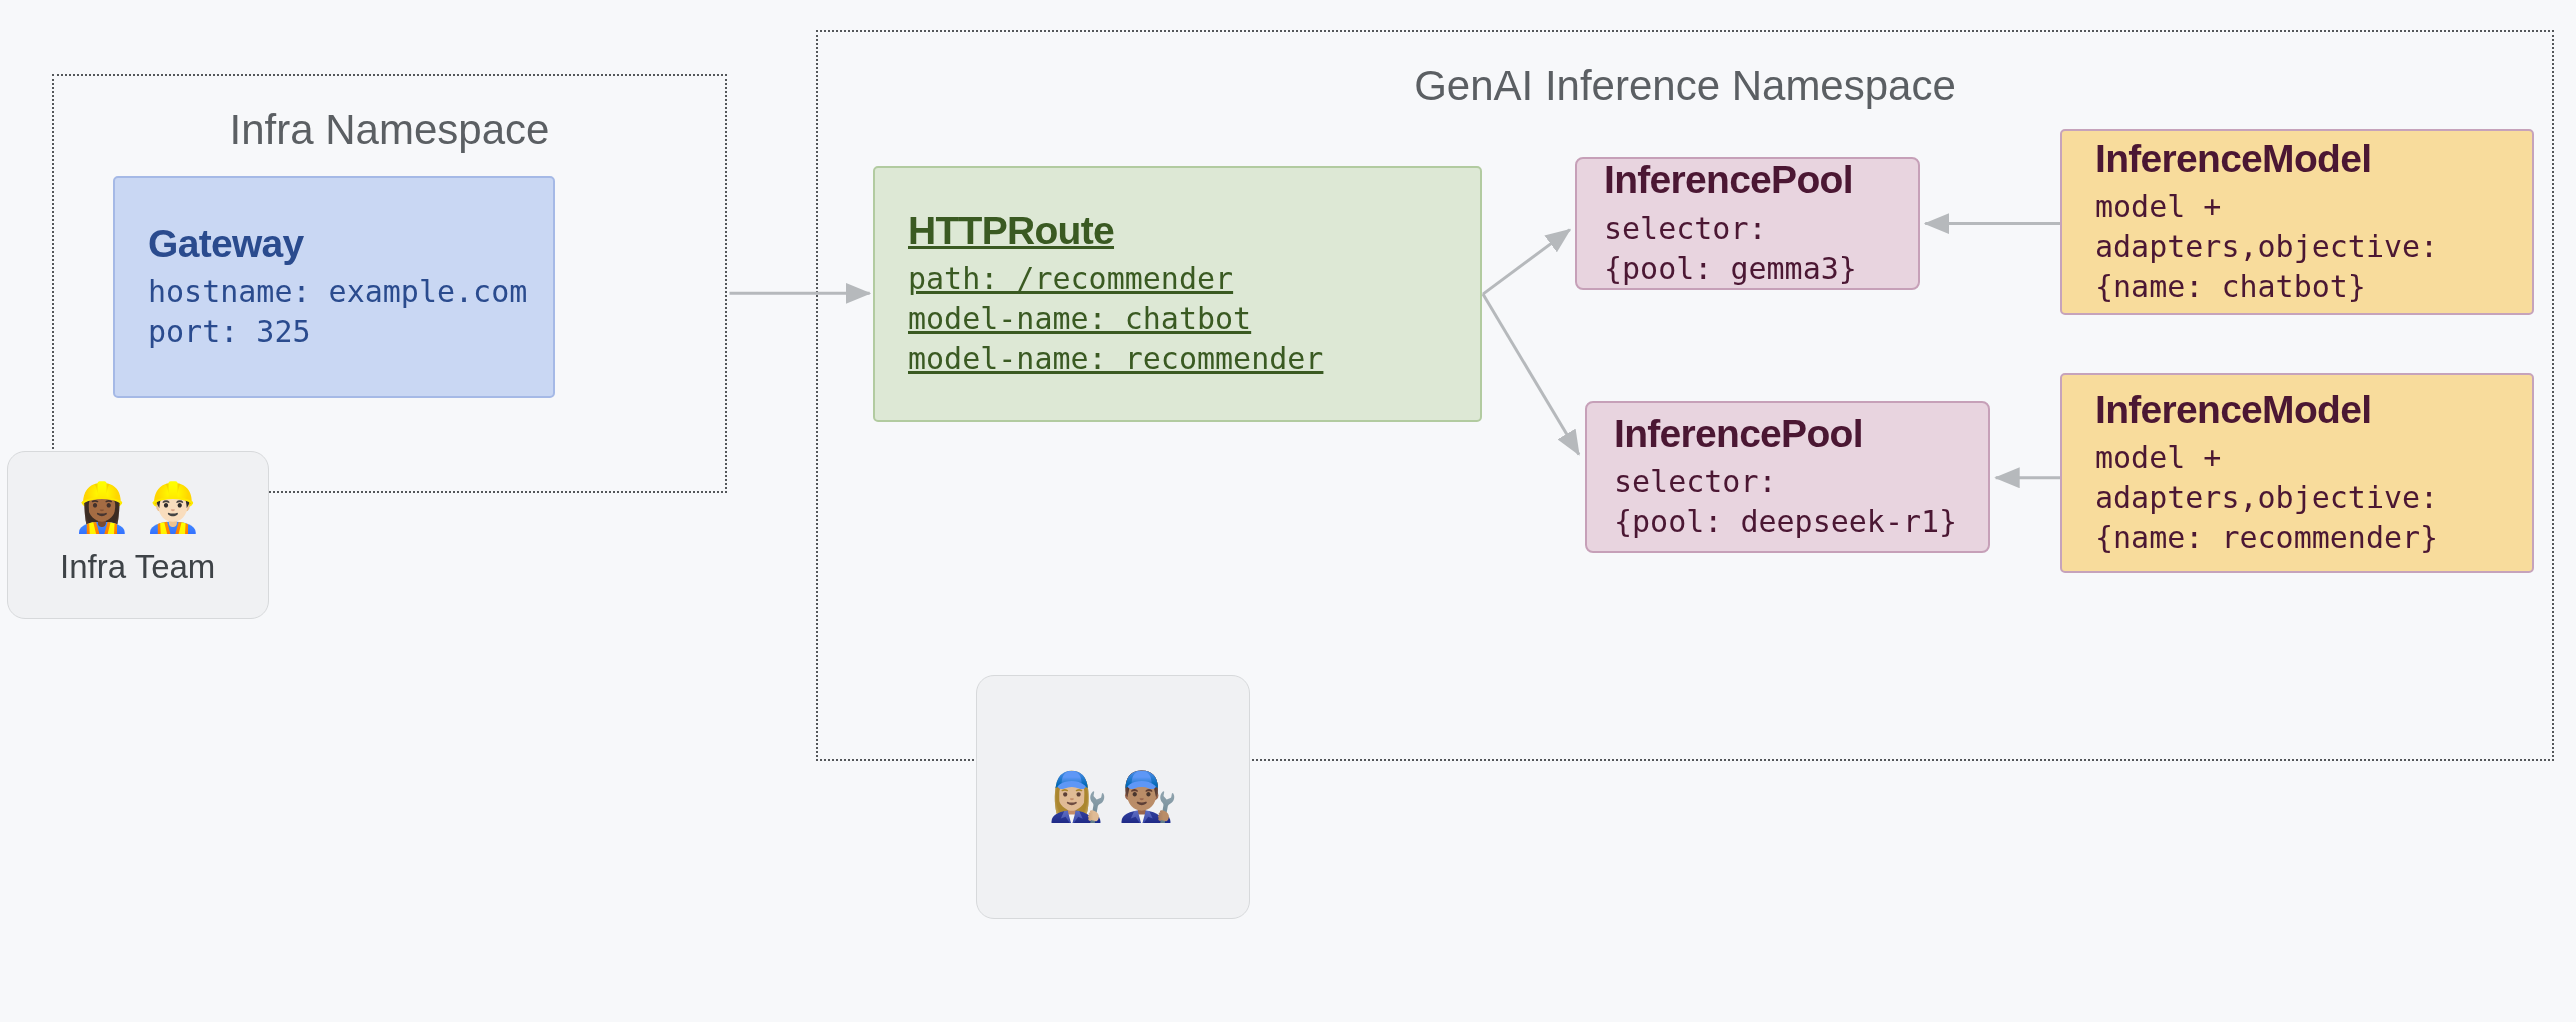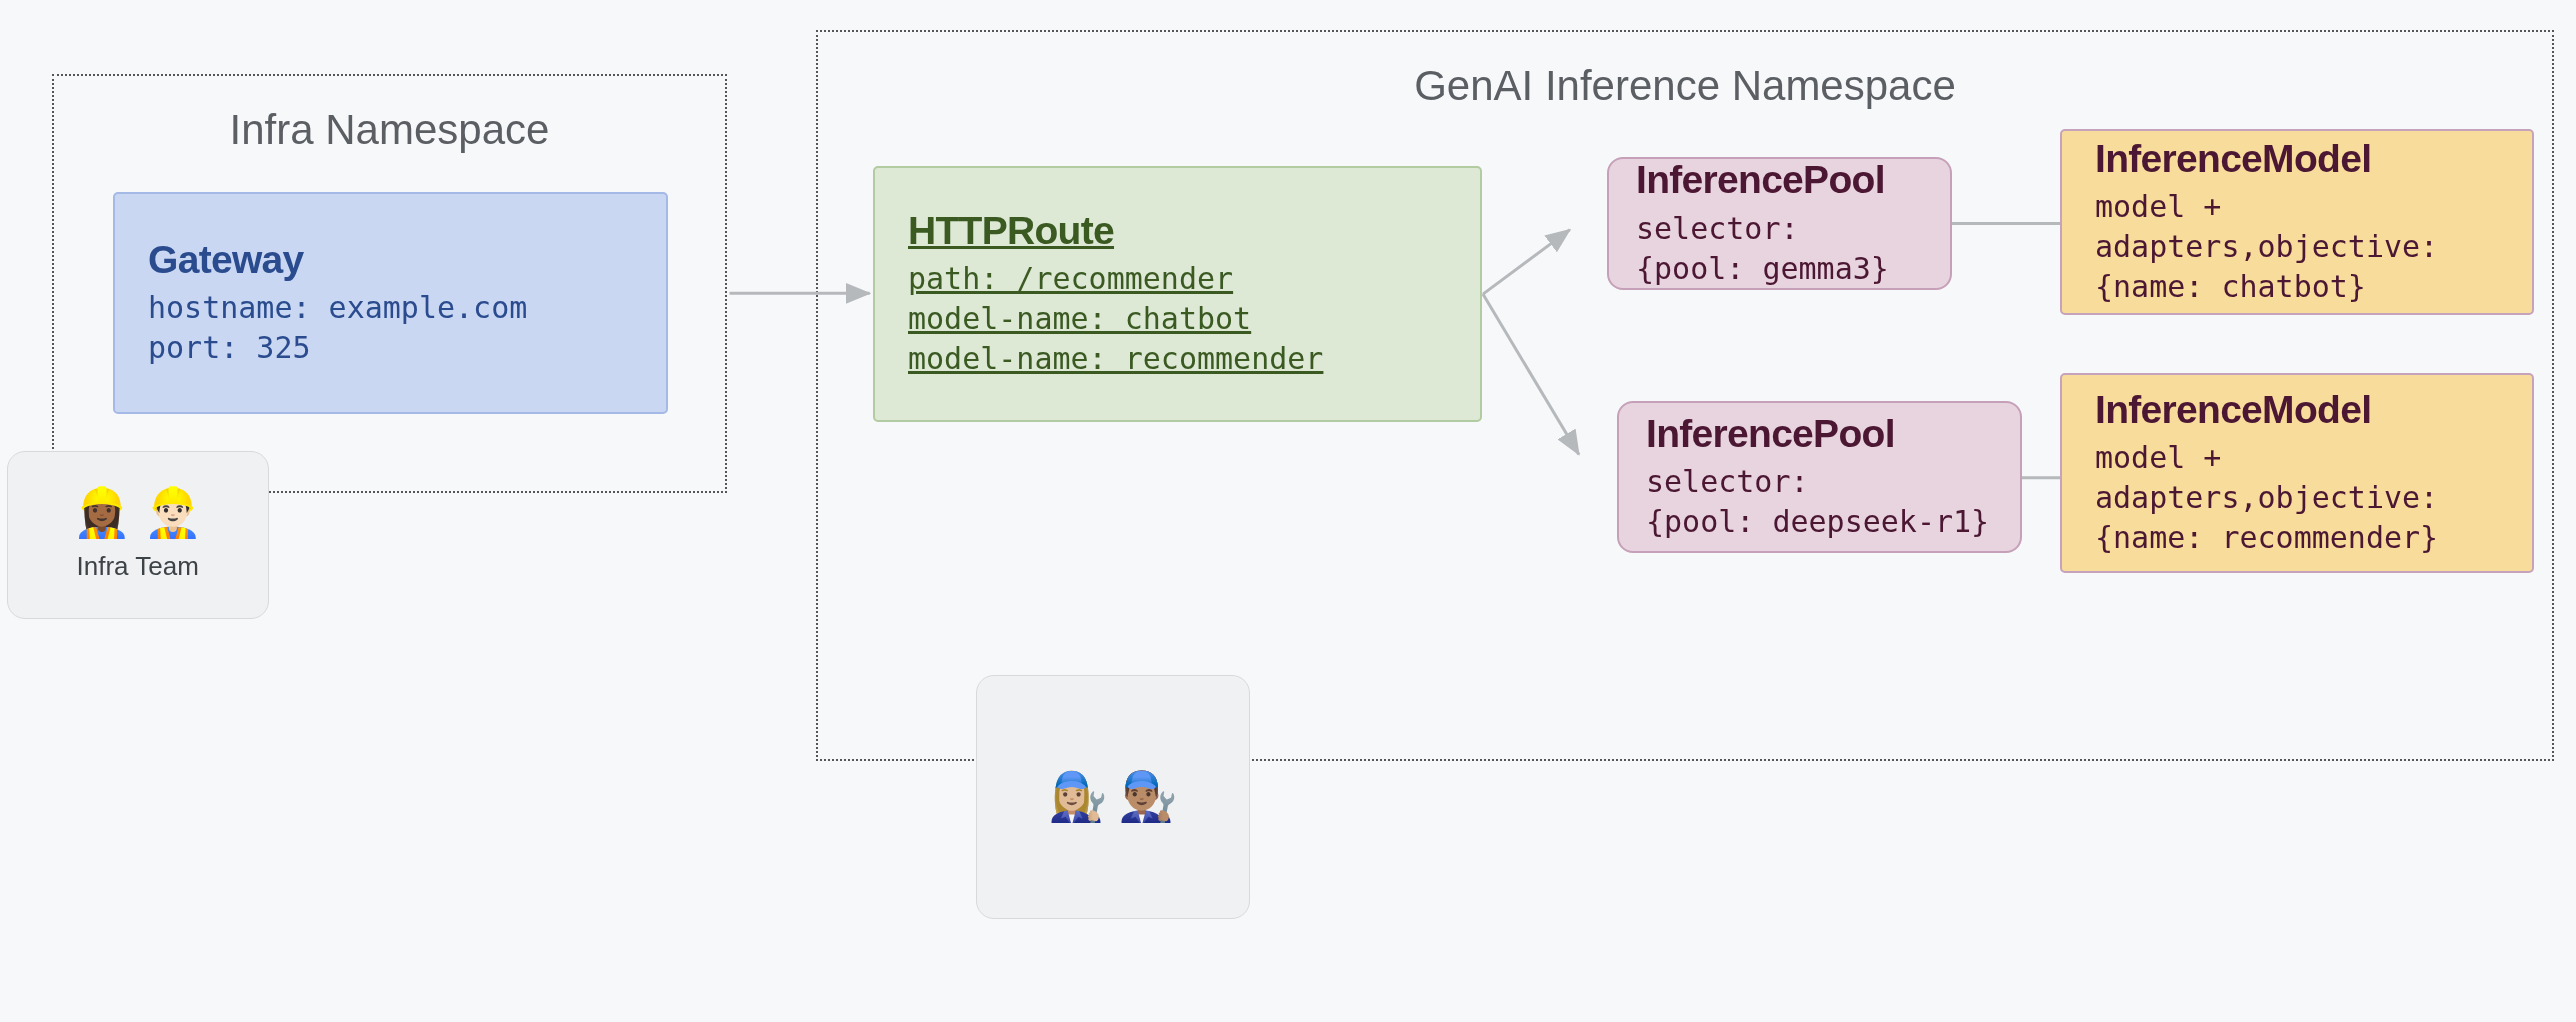--- a/index.html
+++ b/index.html
@@ -40,40 +40,40 @@
   .node-title{
     font-weight:bold;font-size:39px;letter-spacing:-0.7px;line-height:1.15;
     margin-bottom:6px;
   }
   .code-line{
     font-family:"DejaVu Sans Mono","Liberation Mono",monospace;
     font-size:30px;line-height:40px;white-space:pre;
   }
   .node--blue{background:var(--gateway-fill);border:2.2px solid var(--gateway-border);color:var(--gateway-text);}
   .node--green{background:var(--route-fill);border:2.2px solid var(--route-border);color:var(--route-text);text-decoration:underline;}
-  .node--pink{background:var(--pool-fill);border:2.2px solid var(--pool-border);color:var(--pool-text);border-radius:16px;margin-left:32px;}
+  .node--pink{background:var(--pool-fill);border:2.2px solid var(--pool-border);color:var(--pool-text);border-radius:8px;}
   .node--yellow{background:var(--model-fill);border:2.2px solid var(--model-border);color:var(--model-text);}
 
-  #gateway{left:113px;top:192px;width:555px;height:222px;}
+  #gateway{left:113px;top:176px;width:442px;height:222px;}
   #httproute{left:873px;top:166px;width:609px;height:256px;}
   #pool1{left:1575px;top:157px;width:345px;height:133px;padding-left:27px;}
   #model1{left:2060px;top:129px;width:474px;height:186px;}
   #pool2{left:1585px;top:401px;width:405px;height:152px;padding-left:27px;}
   #model2{left:2060px;top:373px;width:474px;height:200px;}
 
   
   .team{
     position:absolute;box-sizing:border-box;border-radius:18px;
     background:var(--team-fill);border:1.5px solid var(--team-border);
     display:flex;flex-direction:column;justify-content:center;align-items:center;
     color:var(--team-text);
   }
   .team-emojis{font-size:48px;line-height:1.1;display:flex;gap:10.5px;}
   .team-label{
-    font-size:26px;line-height:1.28;text-align:center;margin-top:10.5px;
+    font-size:33px;line-height:1.28;text-align:center;margin-top:10.5px;
   }
   #team-infra{left:6.7px;top:451px;width:262px;height:168px;}
   #team-genai{left:976px;top:675px;width:274px;height:244px;}
   #team-genai .team-label{max-width:195px;}
 </style>
 </head>
 <body>
 
 <div class="canvas">
 

